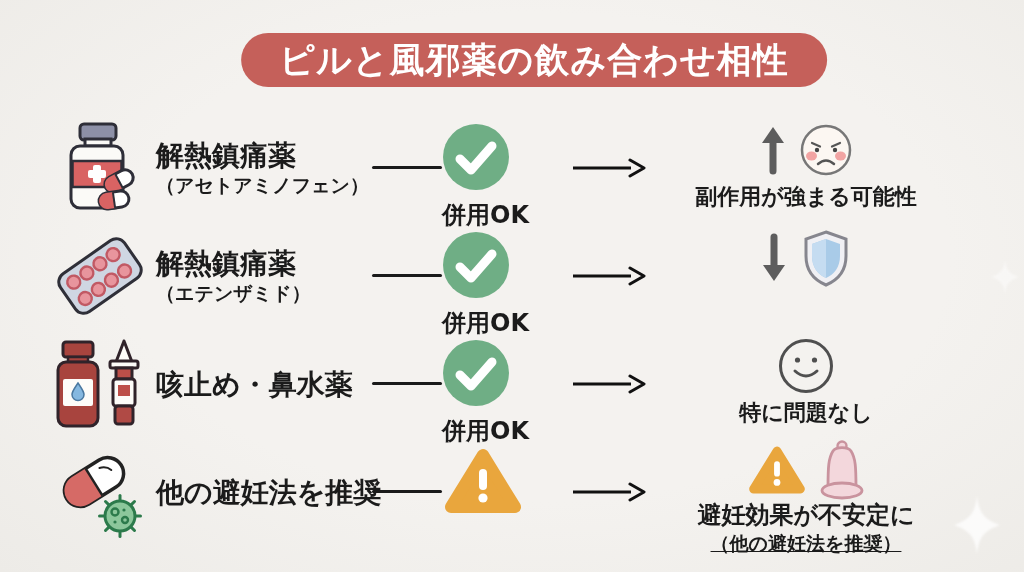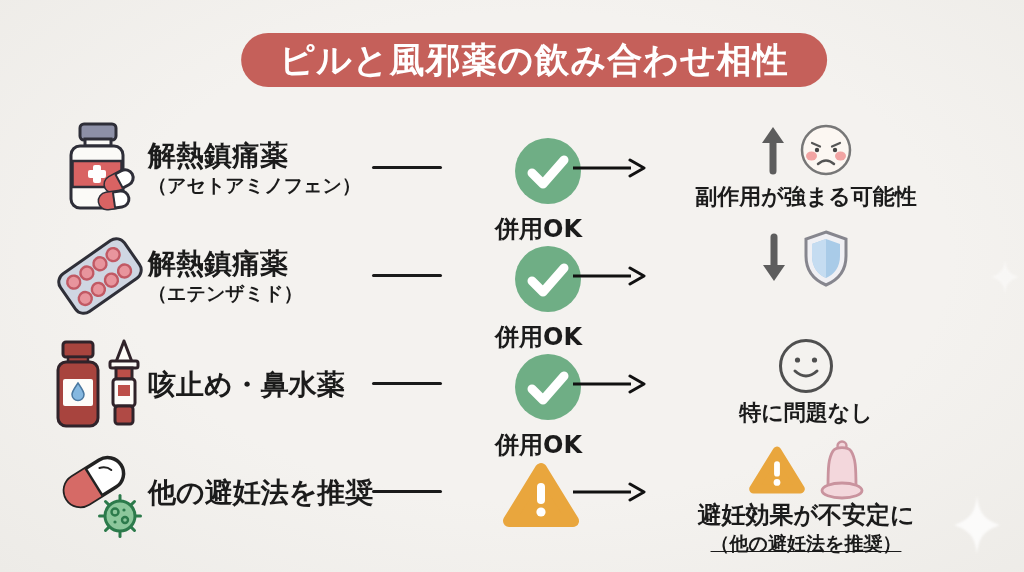--- a/index.html
+++ b/index.html
@@ -11,26 +11,26 @@
     padding-left:44px;
   }
   .banner{
     position:absolute;top:33px;left:50%;transform:translateX(-50%);
     background:#c5605a;color:#fff;font-size:35px;font-weight:bold;
     height:54px;line-height:54px;padding:0 38px;border-radius:29px;
     white-space:nowrap;letter-spacing:1px;
   }
   .row{position:absolute;left:0;width:1024px;height:112px;}
   .med-icon{position:absolute;left:52px;top:54px;transform:translateY(-50%);width:96px;display:flex;justify-content:center;}
-  .med-label{position:absolute;left:148px;top:54px;transform:translateY(-50%);white-space:nowrap;}
+  .med-label{position:absolute;left:156px;top:54px;transform:translateY(-50%);white-space:nowrap;}
   .label-main{font-size:28px;font-weight:bold;line-height:1.25;}
   .label-sub{font-size:19px;font-weight:bold;line-height:1.3;}
   .label-sub--long{font-size:17px;}
   .hline{position:absolute;left:372px;top:52px;width:70px;height:3px;background:#1a1a1a;border-radius:2px;}
-  .status{position:absolute;left:442px;top:23px;width:140px;text-align:right;}
+  .status{position:absolute;left:442px;top:9px;width:140px;text-align:left;}
   .status-label{font-size:24px;font-weight:bold;margin-top:4px;}
   .arrow{position:absolute;left:572px;top:54px;transform:translateY(-50%);line-height:0;}
   .result{position:absolute;left:638px;top:8px;width:336px;display:flex;flex-direction:column;align-items:center;gap:6px;}
   .result--r4{top:4px;gap:3px;}
   .result-icons{height:56px;display:flex;align-items:center;justify-content:center;gap:12px;line-height:0;}
   .result-label{font-size:22px;font-weight:bold;line-height:1.2;text-align:center;white-space:nowrap;}
   .result-label--big{font-size:24px;}
   .result-sublabel{font-size:19px;font-weight:bold;line-height:1.15;text-align:center;white-space:nowrap;text-decoration:underline;}
   .sparkle{position:absolute;opacity:.85;filter:blur(1px);pointer-events:none;}
 </style>

